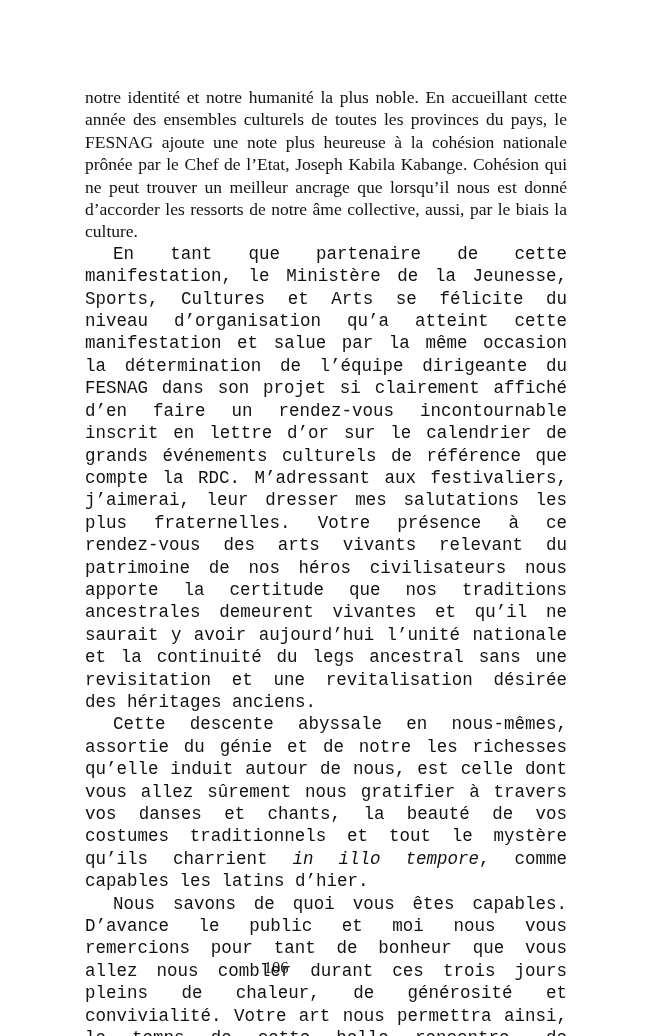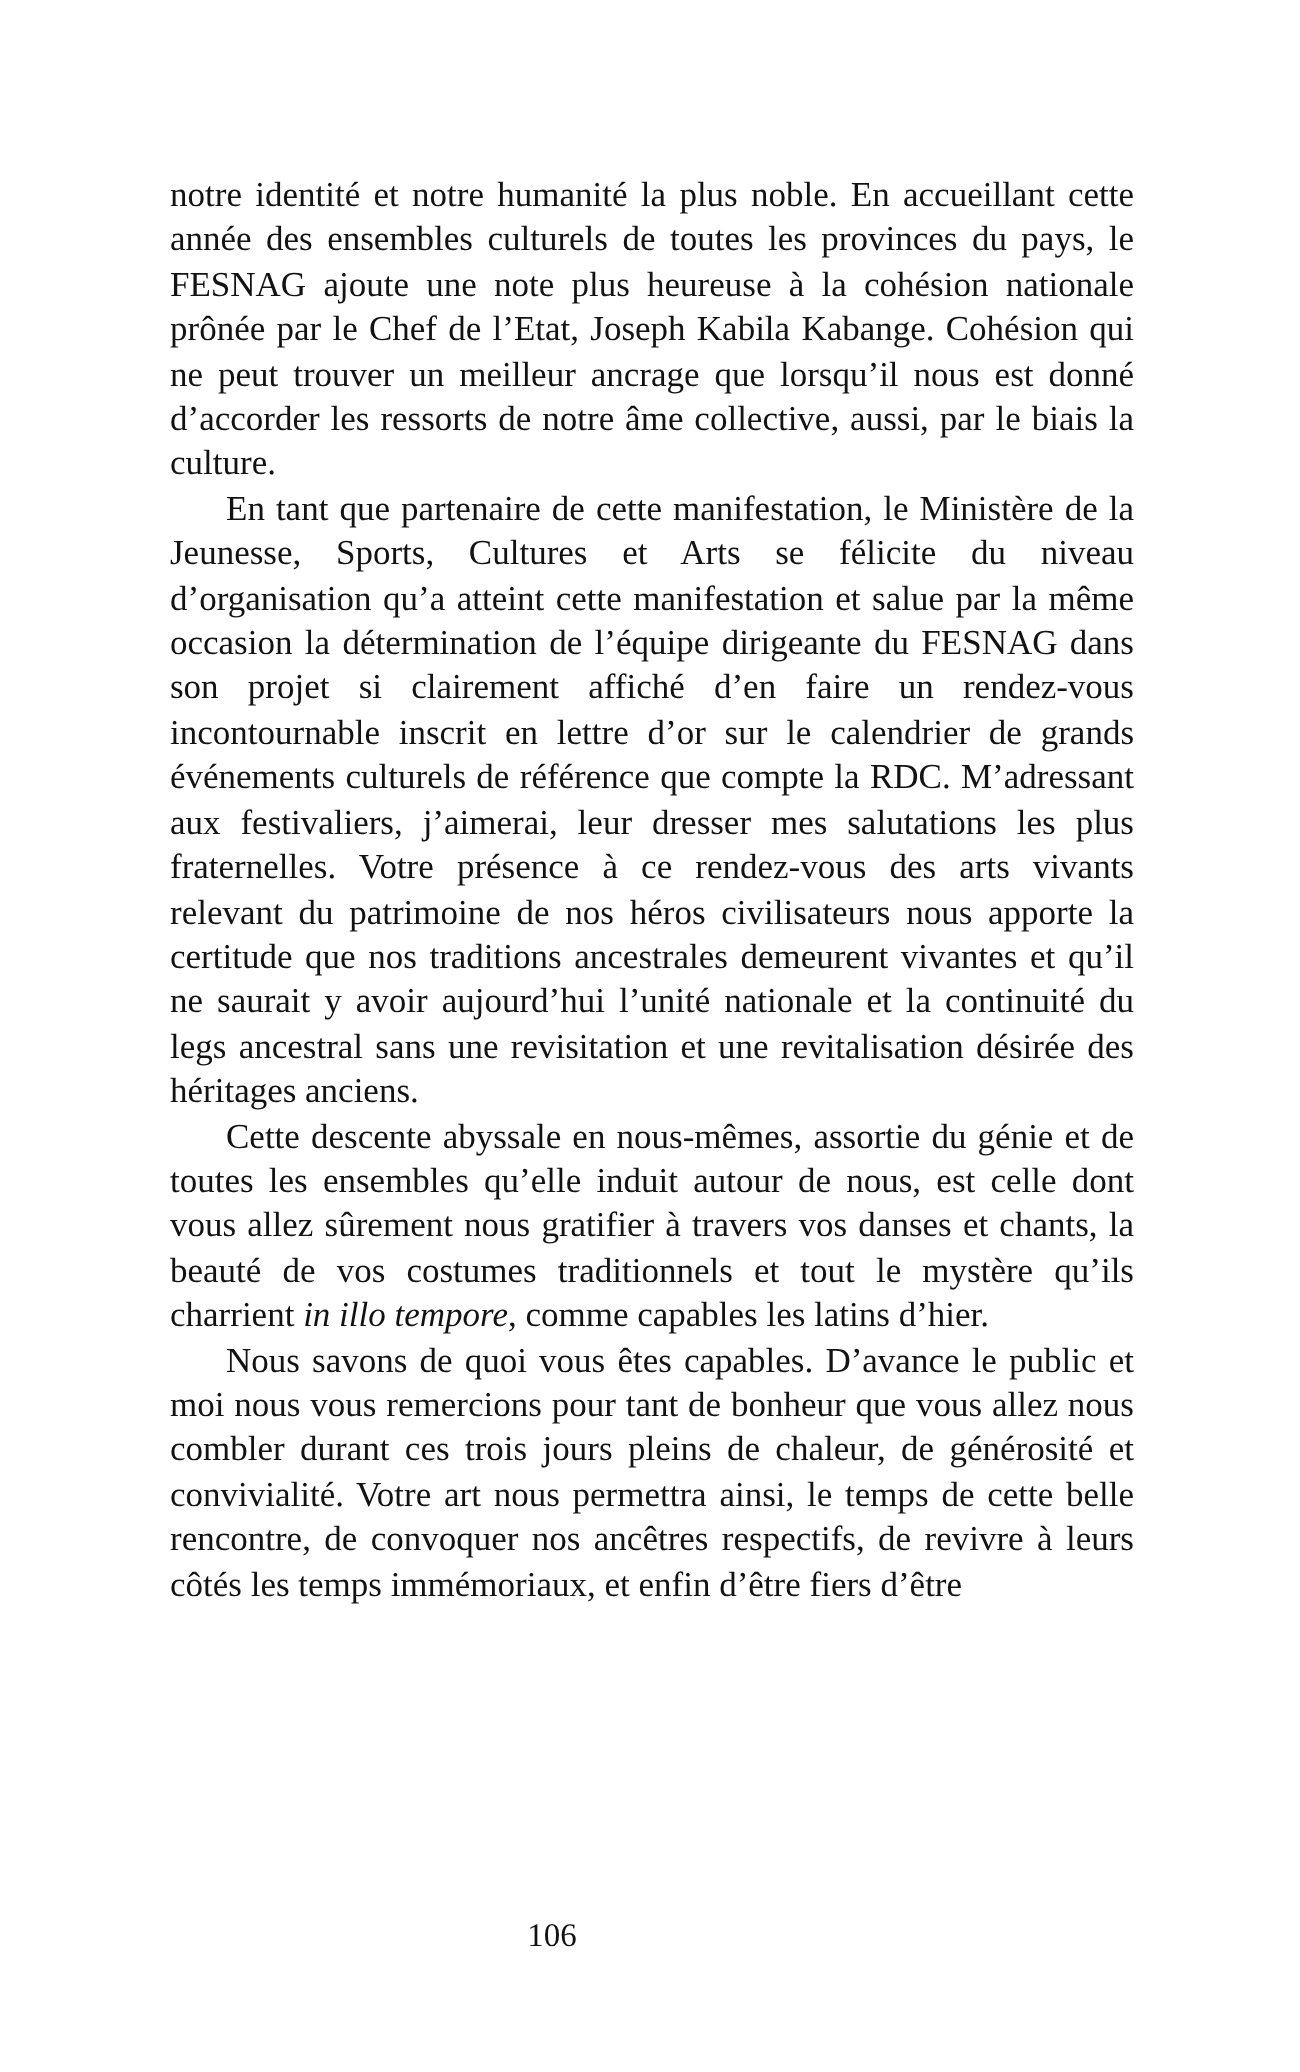--- a/index.html
+++ b/index.html
@@ -32,20 +32,21 @@
     line-height: 22.4px;
     text-align: justify;
     text-justify: inter-word;
   }
   .text-block p {
     margin: 0;
     padding: 0;
   }
   .text-block p.indent {
     text-indent: 28px;
+    font-family: Liberation Mono, monospace;
   }
   .text-block em {
     font-style: italic;
   }
   .page-number {
     position: absolute;
     left: 0;
     right: 0;
     top: 958px;
     text-align: center;
@@ -53,17 +54,17 @@
     color: #121212;
   }
 </style>
 </head>
 <body>
 
 <div class="page">
   <div class="text-block">
       <p><span>notre identité et notre humanité la plus noble. En accueillant cette année des ensembles culturels de toutes les provinces du pays, le FESNAG ajoute une note plus heureuse à la cohésion nationale prônée par le Chef de l’Etat, Joseph Kabila Kabange. Cohésion qui ne peut trouver un meilleur ancrage que lorsqu’il nous est donné d’accorder les ressorts de notre âme collective, aussi, par le biais la culture.</span></p>
       <p class="indent"><span>En tant que partenaire de cette manifestation, le Ministère de la Jeunesse, Sports, Cultures et Arts se félicite du niveau d’organisation qu’a atteint cette manifestation et salue par la même occasion la détermination de l’équipe dirigeante du FESNAG dans son projet si clairement affiché d’en faire un rendez-vous incontournable inscrit en lettre d’or sur le calendrier de grands événements culturels de référence que compte la RDC. M’adressant aux festivaliers, j’aimerai, leur dresser mes salutations les plus fraternelles. Votre présence à ce rendez-vous des arts vivants relevant du patrimoine de nos héros civilisateurs nous apporte la certitude que nos traditions ancestrales demeurent vivantes et qu’il ne saurait y avoir aujourd’hui l’unité nationale et la continuité du legs ancestral sans une revisitation et une revitalisation désirée des héritages anciens.</span></p>
-      <p class="indent"><span>Cette descente abyssale en nous-mêmes, assortie du génie et de toutes les ensembles qu’elle induit autour de nous, est celle dont vous allez sûrement nous gratifier à travers vos danses et chants, la beauté de vos costumes traditionnels et tout le mystère qu’ils charrient </span><em>in illo tempore</em><span>, comme capables les latins d’hier.</span></p>
+      <p class="indent"><span>Cette descente abyssale en nous-mêmes, assortie du génie et de notre les richesses qu’elle induit autour de nous, est celle dont vous allez sûrement nous gratifier à travers vos danses et chants, la beauté de vos costumes traditionnels et tout le mystère qu’ils charrient </span><em>in illo tempore</em><span>, comme capables les latins d’hier.</span></p>
       <p class="indent"><span>Nous savons de quoi vous êtes capables. D’avance le public et moi nous vous remercions pour tant de bonheur que vous allez nous combler durant ces trois jours pleins de chaleur, de générosité et convivialité. Votre art nous permettra ainsi, le temps de cette belle rencontre, de convoquer nos ancêtres respectifs, de revivre à leurs côtés les temps immémoriaux, et enfin d’être fiers d’être</span></p>
     </div>
   <div class="page-number">106</div>
 </div>
 
 </body></html>

